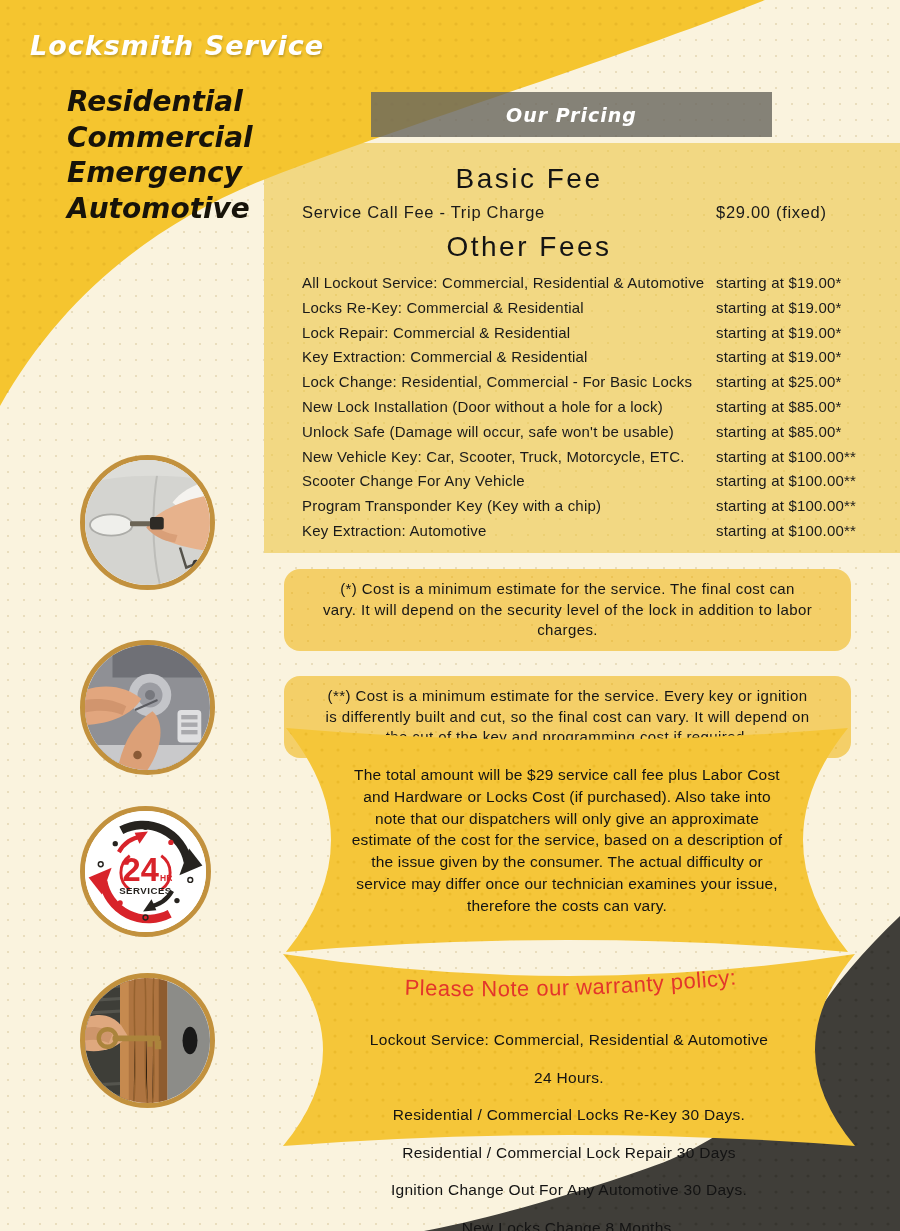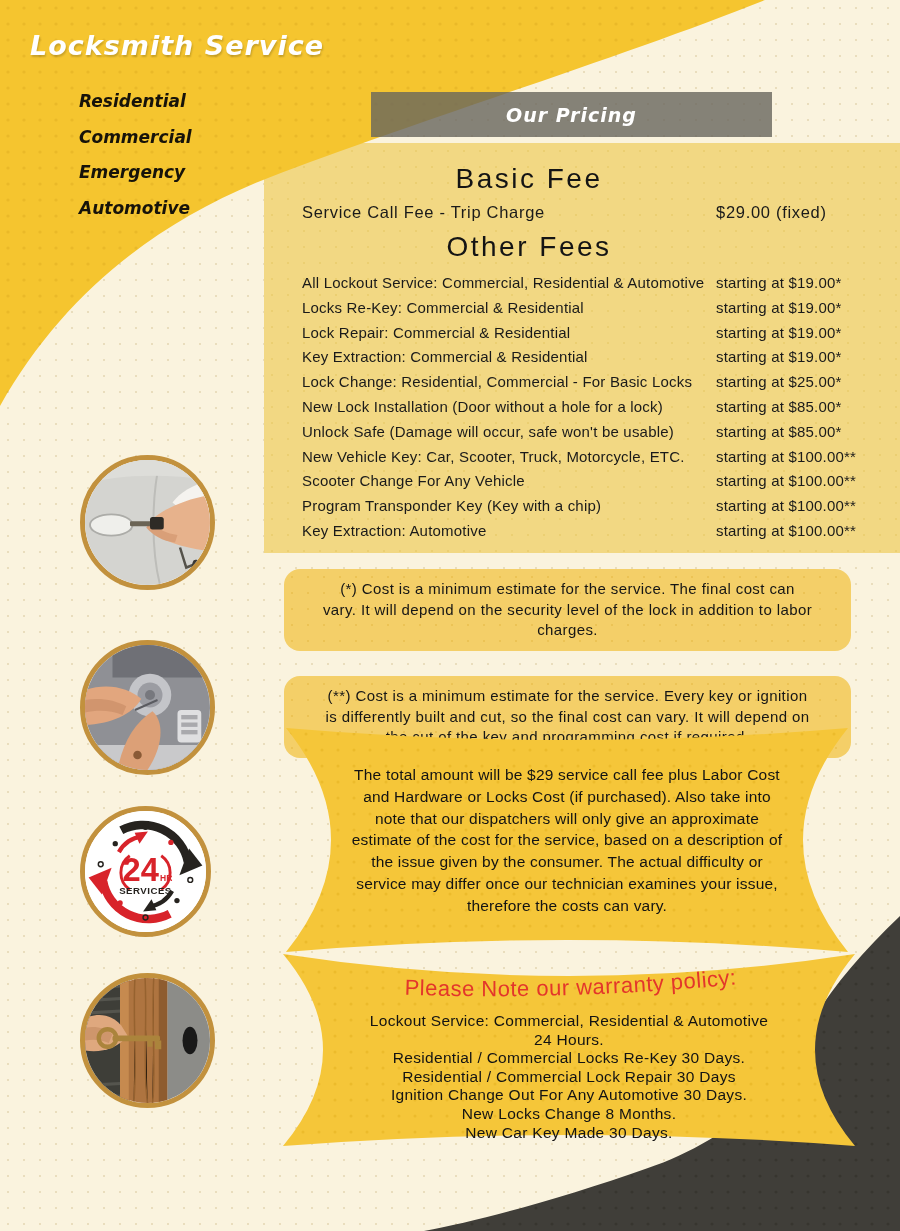--- a/index.html
+++ b/index.html
@@ -16,21 +16,21 @@
   
   .brand-title{
     position:absolute;z-index:3;left:30px;top:30px;
     font-family:"DejaVu Sans", sans-serif;
     font-style:italic;font-weight:bold;font-size:27px;color:#FFFFFF;
     letter-spacing:1px;text-shadow:1px 2px 2px rgba(0,0,0,0.18);
   }
   .service-list{position:absolute;z-index:3;left:67px;top:84px;}
   .service-item{
     font-family:"DejaVu Sans", sans-serif;
-    font-style:italic;font-weight:bold;font-size:17px;line-height:35.6px;color:#17130A;margin-left:12px;
+    font-style:italic;font-weight:bold;font-size:28px;line-height:35.6px;color:#17130A;
   }
 
   
   .pricing-bar{
     position:absolute;z-index:3;left:371px;top:92px;width:401px;height:45px;
     background:rgba(104,101,93,0.8);
     display:flex;align-items:center;justify-content:center;
   }
   .pricing-bar span{
     font-family:"DejaVu Sans", sans-serif;
@@ -77,21 +77,21 @@
     font-size:22px;color:#E3362B;letter-spacing:.5px;
   }
   .banner-body{
     position:absolute;left:65px;top:38px;width:440px;text-align:center;
     font-size:15.5px;line-height:21.8px;letter-spacing:.2px;color:#131313;
   }
   .warranty-body{
     position:absolute;left:40px;top:64px;width:500px;text-align:center;
     font-size:15.5px;line-height:18.6px;letter-spacing:.3px;color:#131313;
   }
-  .warranty-line{white-space:nowrap;}
+  .warranty-line{white-space:nowrap;margin-top:19px;}
 
   
   .photo{
     position:absolute;z-index:3;left:80px;width:135px;height:135px;box-sizing:border-box;
     border:5px solid #C2913D;border-radius:50%;overflow:hidden;background:#FFFFFF;
   }
   .photo svg{display:block;width:100%;height:100%;}
   .ph-1{top:455px;}
   .ph-2{top:640px;}
   .ph-3{top:806px;width:131px;height:131px;}

